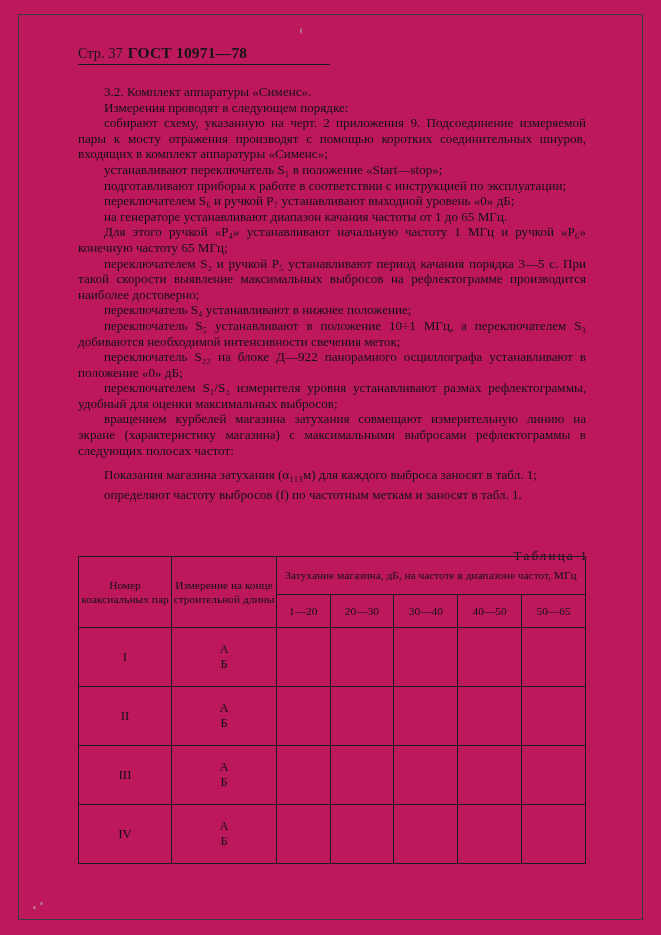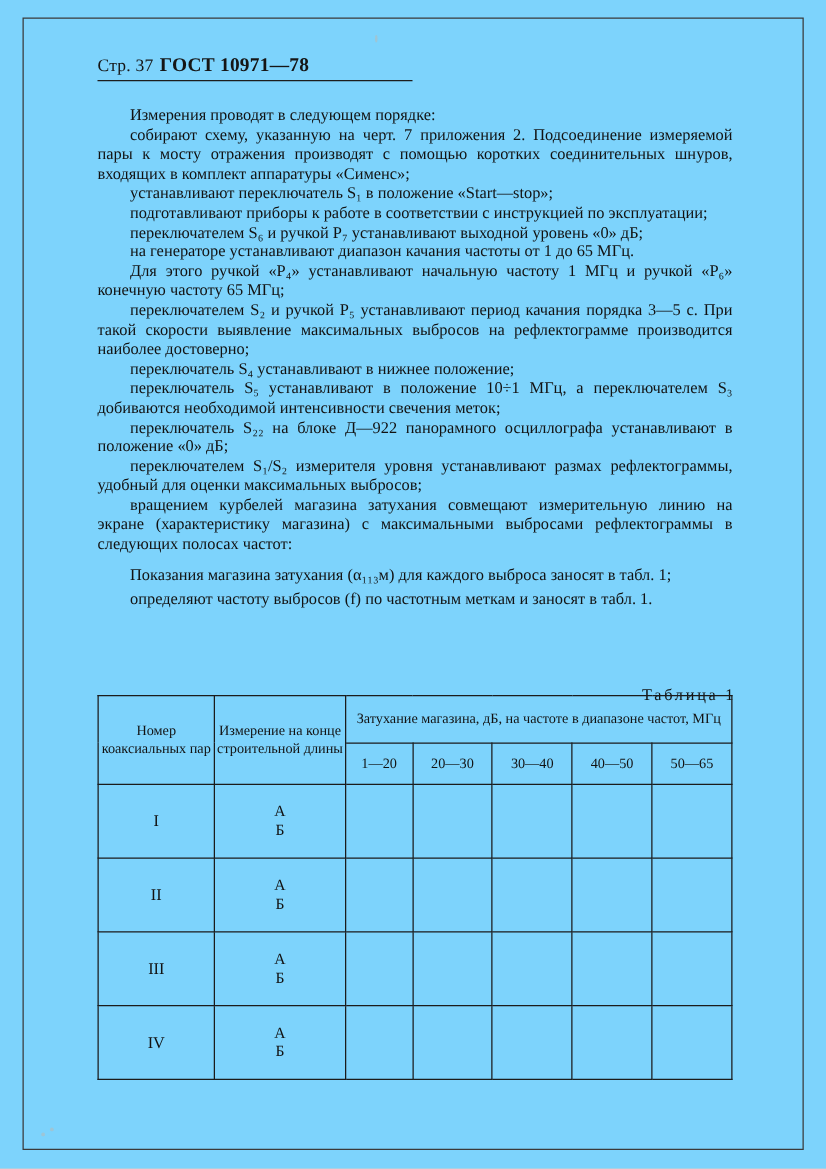--- a/index.html
+++ b/index.html
@@ -13,21 +13,21 @@
   .page {
     position: relative;
     width: 661px;
     height: 935px;
     background: #ffffff;
     overflow: hidden;
   }
   .page-inner {
     position: absolute;
     left: 0; top: 0; right: 0; bottom: 0;
-    background: #7dd3fc;
+    background: #be185d;
   }
   
   .scan-frame {
     position: absolute;
     left: 18px;
     top: 14px;
     width: 625px;
     height: 906px;
     border: 1px solid #3a3a3a;
     box-sizing: border-box;
@@ -132,22 +132,23 @@
   <div class="page-inner">
 
     <div class="scan-frame"></div>
 
     <div class="header">
       <span class="pg">Стр. 37</span><span class="gost">ГОСТ 10971—78</span>
     </div>
     <div class="rule"></div>
 
     <div class="body-text">
+      <p>3.2. Комплект аппаратуры «Сименс».</p>
       <p>Измерения проводят в следующем порядке:</p>
-      <p>собирают схему, указанную на черт. 7 приложения 2. Подсоединение измеряемой пары к мосту отражения производят с помощью коротких соединительных шнуров, входящих в комплект аппаратуры «Сименс»;</p>
+      <p>собирают схему, указанную на черт. 2 приложения 9. Подсоединение измеряемой пары к мосту отражения производят с помощью коротких соединительных шнуров, входящих в комплект аппаратуры «Сименс»;</p>
       <p>устанавливают переключатель S₁ в положение «Start—stop»;</p>
       <p>подготавливают приборы к работе в соответствии с инструкцией по эксплуатации;</p>
       <p>переключателем S₆ и ручкой P₇ устанавливают выходной уровень «0» дБ;</p>
       <p>на генераторе устанавливают диапазон качания частоты от 1 до 65 МГц.</p>
       <p>Для этого ручкой «P₄» устанавливают начальную частоту 1 МГц и ручкой «P₆» конечную частоту 65 МГц;</p>
       <p>переключателем S₂ и ручкой P₅ устанавливают период качания порядка 3—5 с. При такой скорости выявление максимальных выбросов на рефлектограмме производится наиболее достоверно;</p>
       <p>переключатель S₄ устанавливают в нижнее положение;</p>
       <p>переключатель S₅ устанавливают в положение 10÷1 МГц, а переключателем S₃ добиваются необходимой интенсивности свечения меток;</p>
       <p>переключатель S₂₂ на блоке Д—922 панорамного осциллографа устанавливают в положение «0» дБ;</p>
       <p>переключателем S₁/S₂ измерителя уровня устанавливают размах рефлектограммы, удобный для оценки максимальных выбросов;</p>

